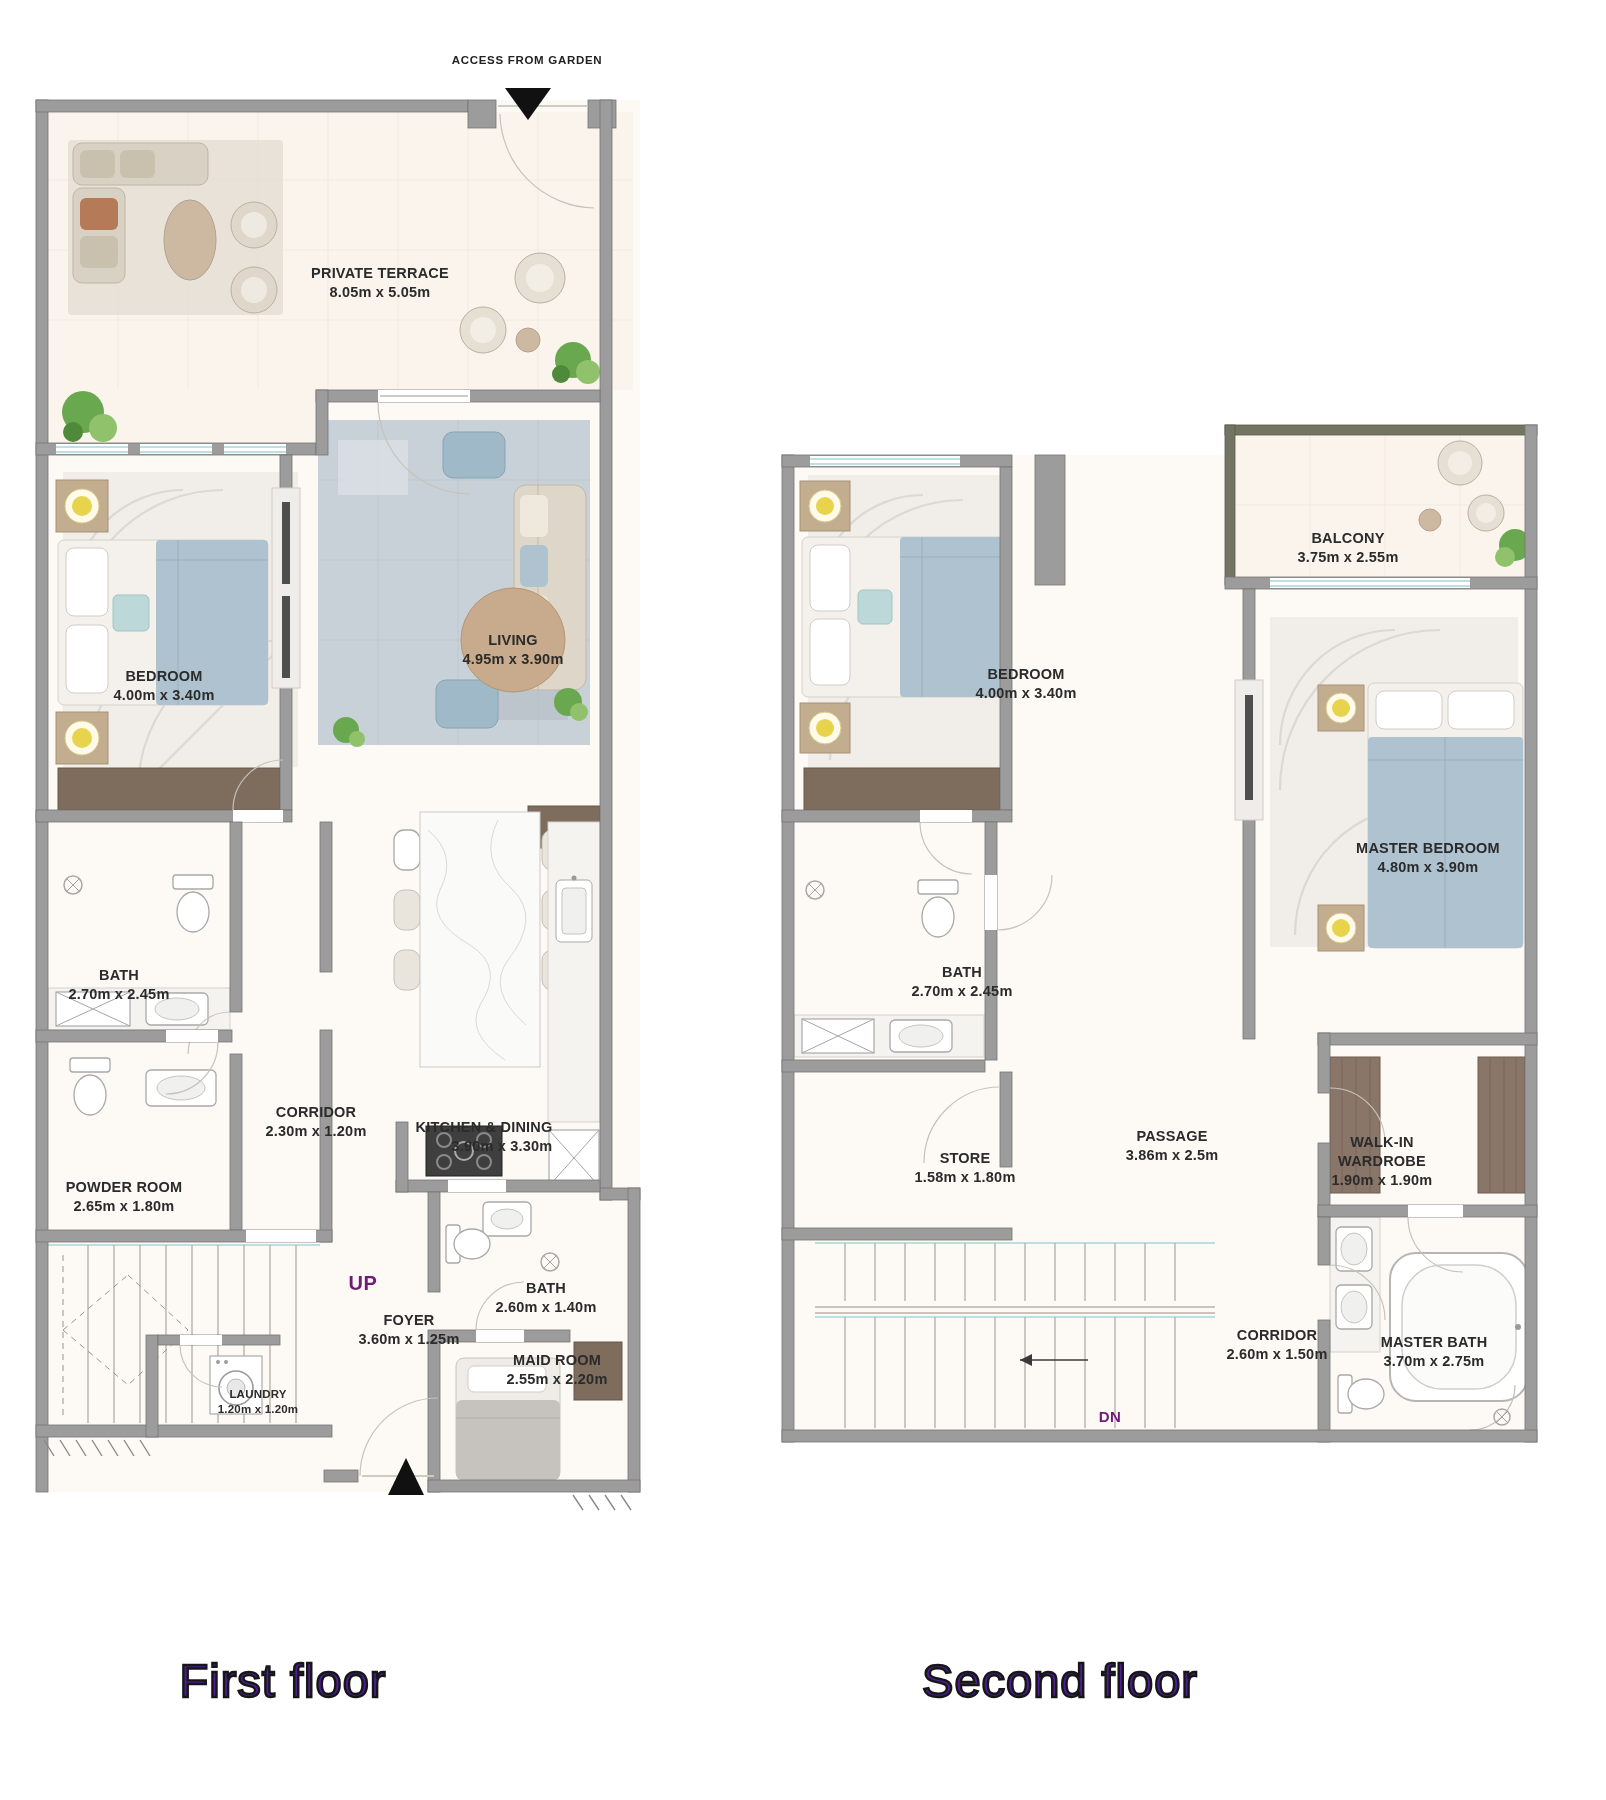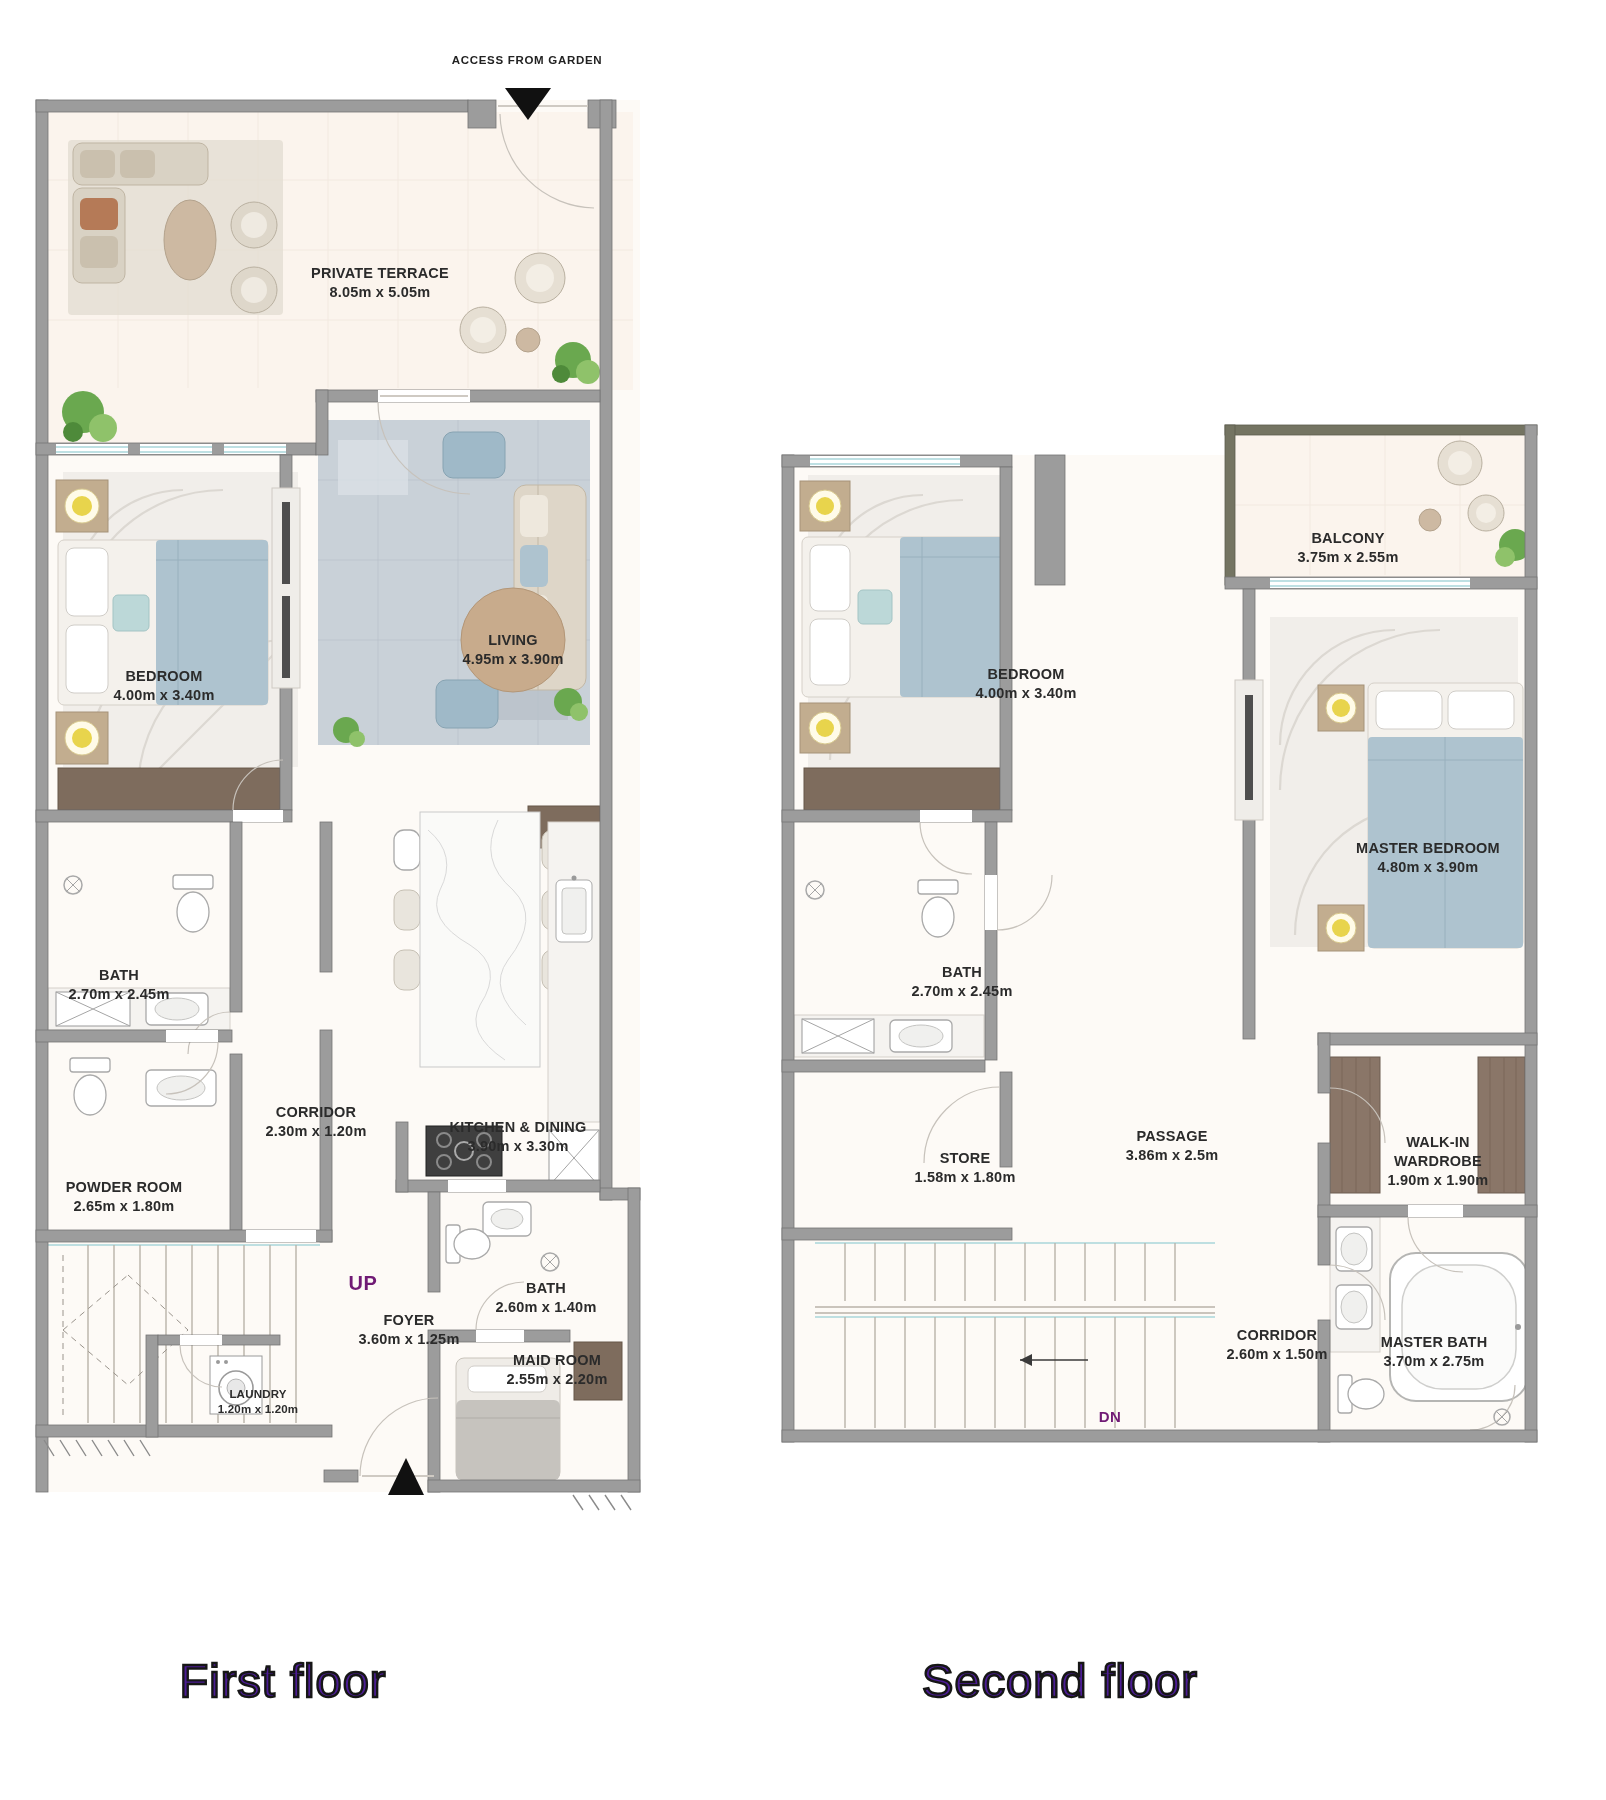--- a/index.html
+++ b/index.html
@@ -596,21 +596,21 @@
   <span>4.95m x 3.90m</span>
 </div>
 <div class="rlabel" style="left:119px;top:985px;">
   <span>BATH</span>
   <span>2.70m x 2.45m</span>
 </div>
 <div class="rlabel" style="left:316px;top:1122px;">
   <span>CORRIDOR</span>
   <span>2.30m x 1.20m</span>
 </div>
-<div class="rlabel" style="left:518px;top:1137px;">
+<div class="rlabel" style="left:484px;top:1137px;align-items:flex-end;">
   <span>KITCHEN &amp; DINING</span>
   <span>3.90m x 3.30m</span>
 </div>
 <div class="rlabel" style="left:124px;top:1197px;">
   <span>POWDER ROOM</span>
   <span>2.65m x 1.80m</span>
 </div>
 <div class="biglabel" style="left:363px;top:1283px;">UP</div>
 <div class="rlabel" style="left:409px;top:1330px;">
   <span>FOYER</span>
@@ -646,21 +646,21 @@
   <span>2.70m x 2.45m</span>
 </div>
 <div class="rlabel" style="left:965px;top:1168px;">
   <span>STORE</span>
   <span>1.58m x 1.80m</span>
 </div>
 <div class="rlabel" style="left:1172px;top:1146px;">
   <span>PASSAGE</span>
   <span>3.86m x 2.5m</span>
 </div>
-<div class="rlabel wrap" style="left:1438px;top:1162px;">
+<div class="rlabel wrap" style="left:1382px;top:1162px;">
   <span>WALK-IN WARDROBE</span>
   <span>1.90m x 1.90m</span>
 </div>
 <div class="rlabel" style="left:1277px;top:1345px;">
   <span>CORRIDOR</span>
   <span>2.60m x 1.50m</span>
 </div>
 <div class="biglabel" style="left:1110px;top:1416px;font-size:15px;font-weight:bold;">DN</div>
 <div class="rlabel" style="left:1434px;top:1352px;">
   <span>MASTER BATH</span>

